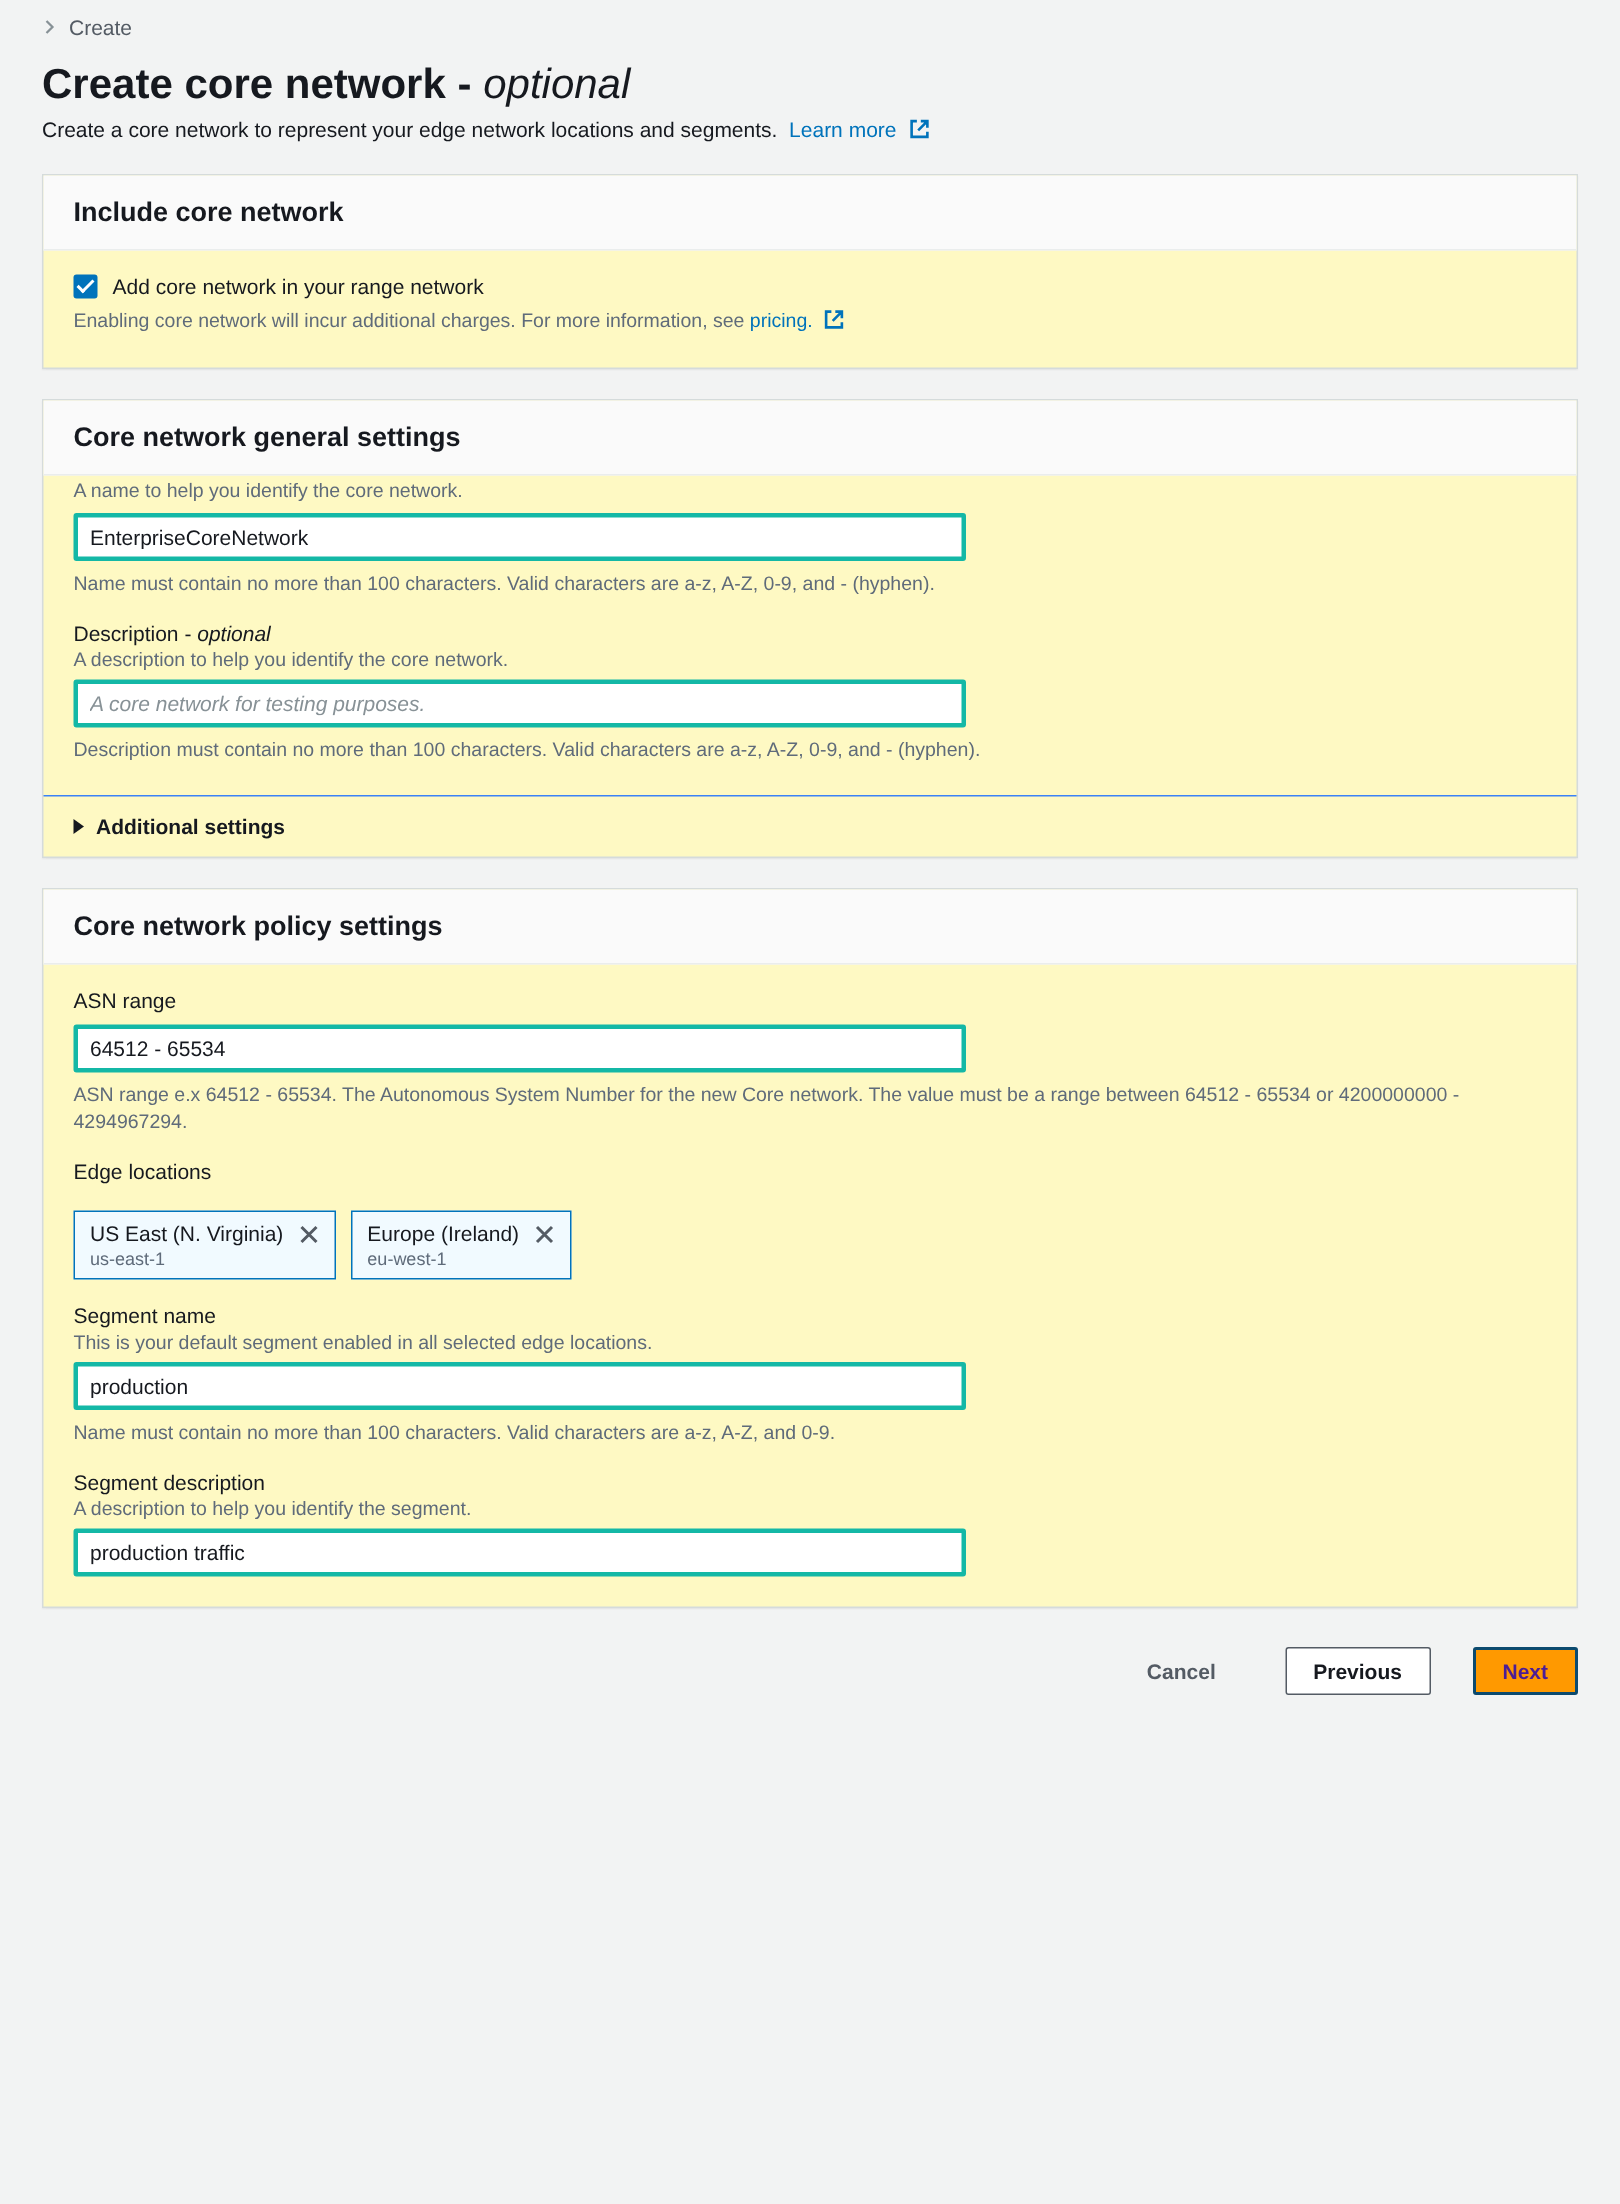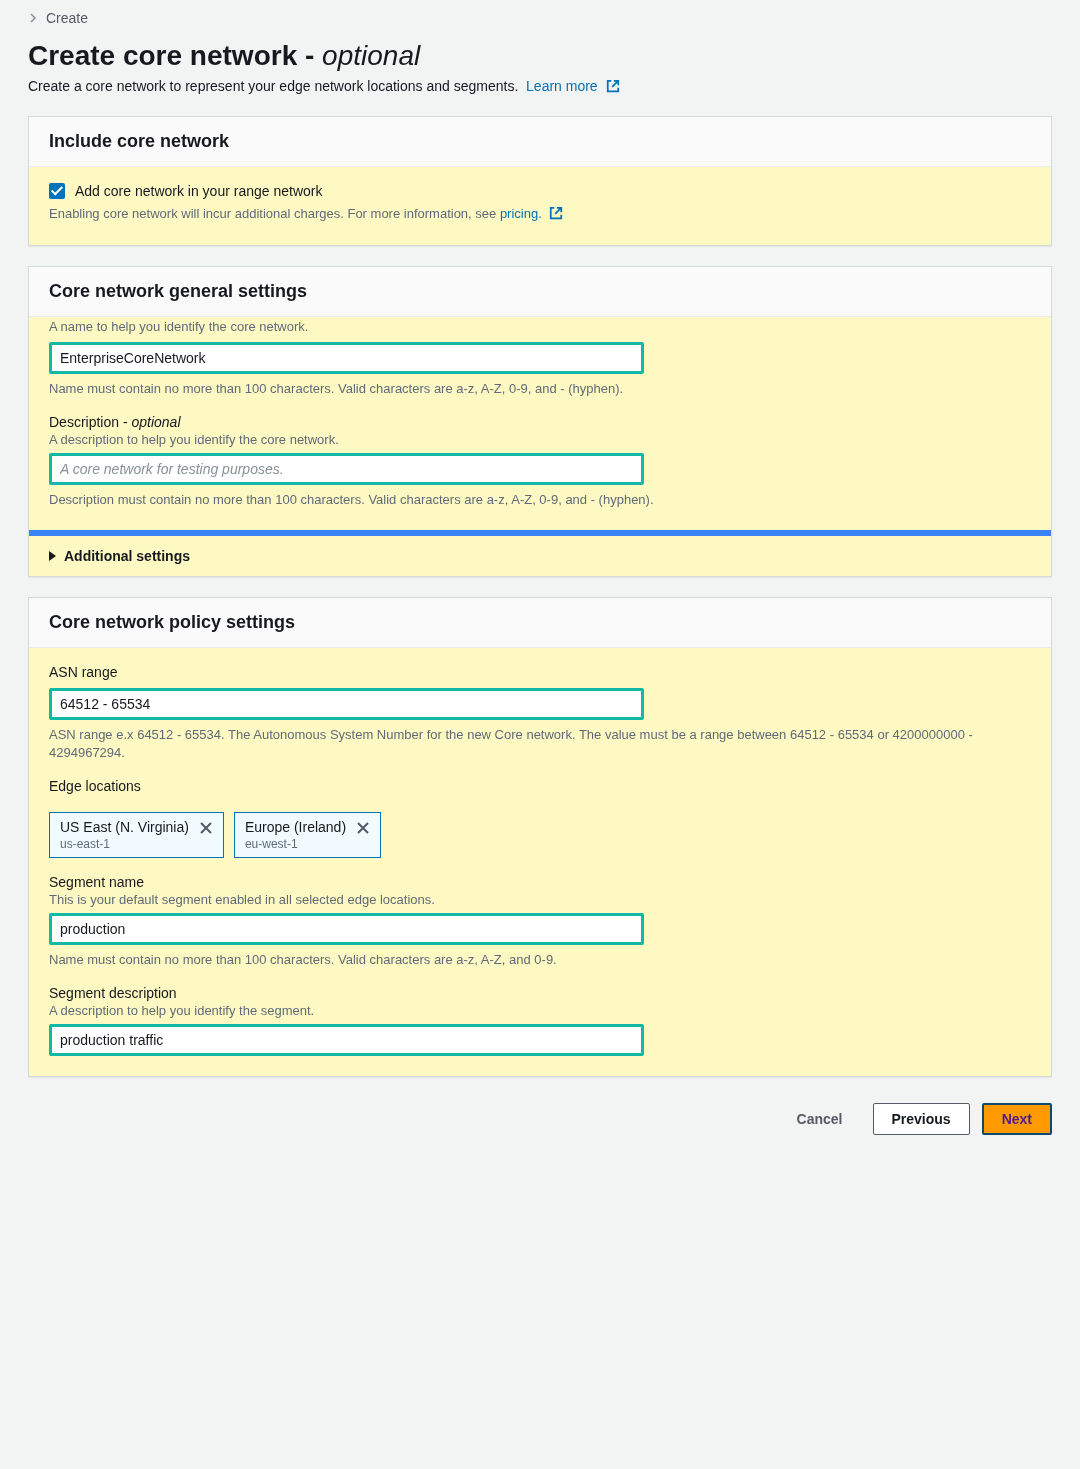--- a/index.html
+++ b/index.html
@@ -145,39 +145,39 @@
   .token .tk-main { display: flex; flex-direction: column; }
   .token .tk-label { font-size: 14px; color: #16191f; }
   .token .tk-sub { font-size: 12px; color: #5f6b7a; margin-top: 2px; }
   .token .tk-x {
     cursor: pointer;
     color: #545b64;
     line-height: 1;
     margin-top: 2px;
   }
   .expand-row {
-    border-top: 6px solid #3b82f6;
+    border-top: 1px solid #3b82f6;
     padding: 12px 20px;
     display: flex;
     align-items: center;
     gap: 8px;
     cursor: pointer;
   }
   .tri-right {
     width: 0; height: 0;
     border-top: 5px solid transparent;
     border-bottom: 5px solid transparent;
     border-left: 7px solid #16191f;
   }
   .expand-row .label { font-weight: 700; font-size: 14px; }
   .footer-actions {
     display: flex;
     justify-content: flex-end;
     align-items: center;
-    gap: 12px;
+    gap: 28px;
     margin-top: 26px;
   }
   .btn {
     height: 32px;
     padding: 0 18px;
     border-radius: 2px;
     font-size: 14px;
     font-weight: 700;
     cursor: pointer;
     display: inline-flex;

